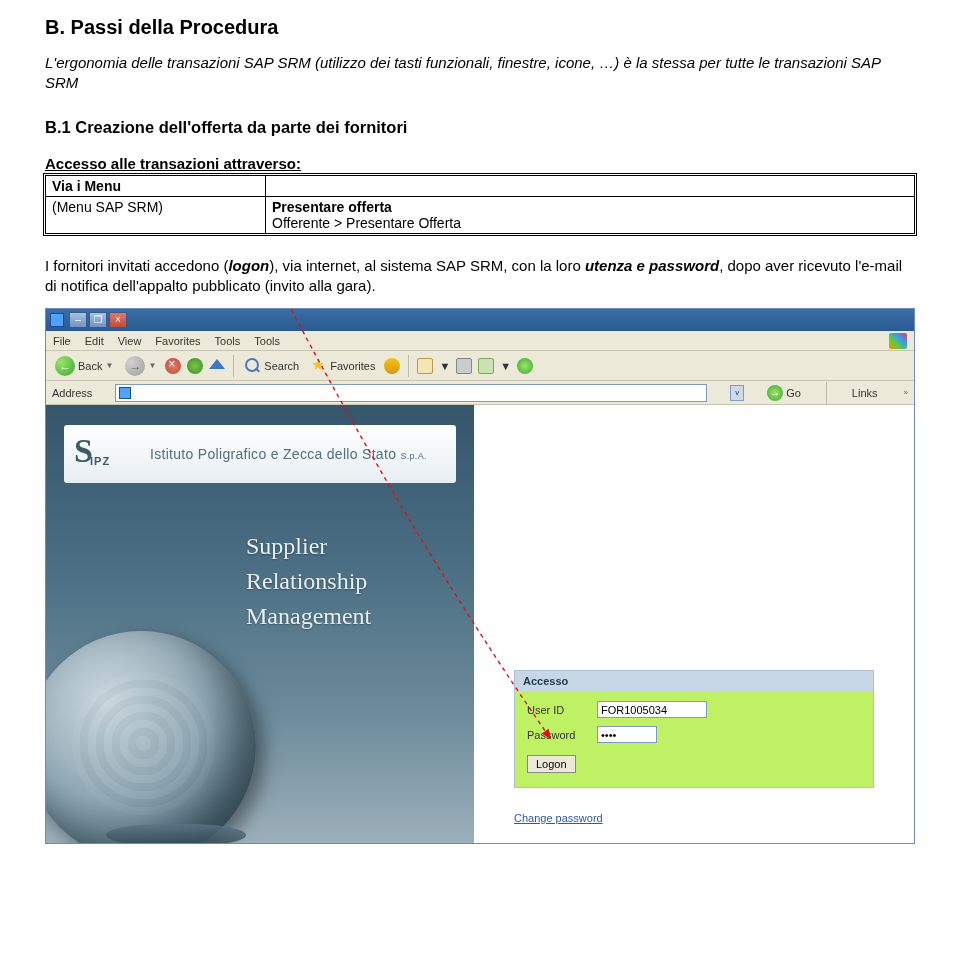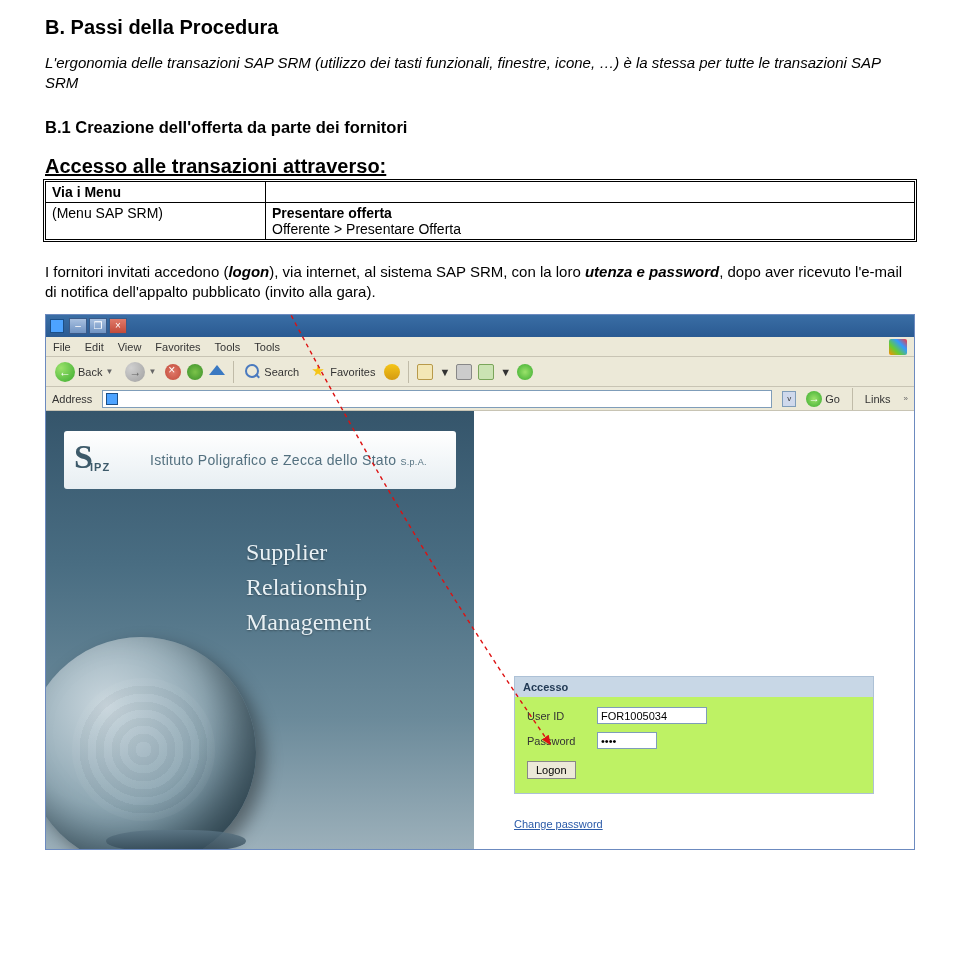--- a/index.html
+++ b/index.html
@@ -26,21 +26,21 @@
   .sub-heading {
     font-family: Liberation Sans, sans-serif;
     font-weight: bold;
     font-size: 16.5px;
     margin-bottom: 18px;
   }
   .access-label {
     font-family: Arial, sans-serif;
     font-weight: bold;
     text-decoration: underline;
-    font-size: 20px;
+    font-size: 15px;
     margin-bottom: 3px;
   }
   table.access-table {
     border-collapse: collapse;
     width: 100%;
     outline: 3px double #000;
     outline-offset: -1px;
   }
   table.access-table td {
     border: 1px solid #000;
@@ -145,21 +145,21 @@
   .ticon.hist { background:linear-gradient(#f5c518,#d49a10);border-radius:50%;}
   .ticon.mail { background:#f3e7b5;border:1px solid #b89a4a;border-radius:2px;}
   .ticon.print { background:#ccc;border:1px solid #888;border-radius:2px;}
   .ticon.edit { background:#cbe3b3;border:1px solid #7aa55a;border-radius:2px;}
   .ticon.msgr { background:radial-gradient(#9be26b,#3aab2f);border-radius:50%;}
   .ie-addrbar {
     height: 24px;
     background: #ece9d8;
     border-bottom: 1px solid #c8c4b4;
     display: flex; align-items: center;
-    padding: 0 6px; gap: 10px;
+    padding: 0 6px; gap: 23px;
     font-size: 11px; color: #333;
   }
   .addr-input {
     flex: 1;
     display: flex; align-items:center; gap:4px;
     height: 18px;
     background: #fff;
     border: 1px solid #7f9db9;
     padding: 0 3px;
     font-size: 11px;

